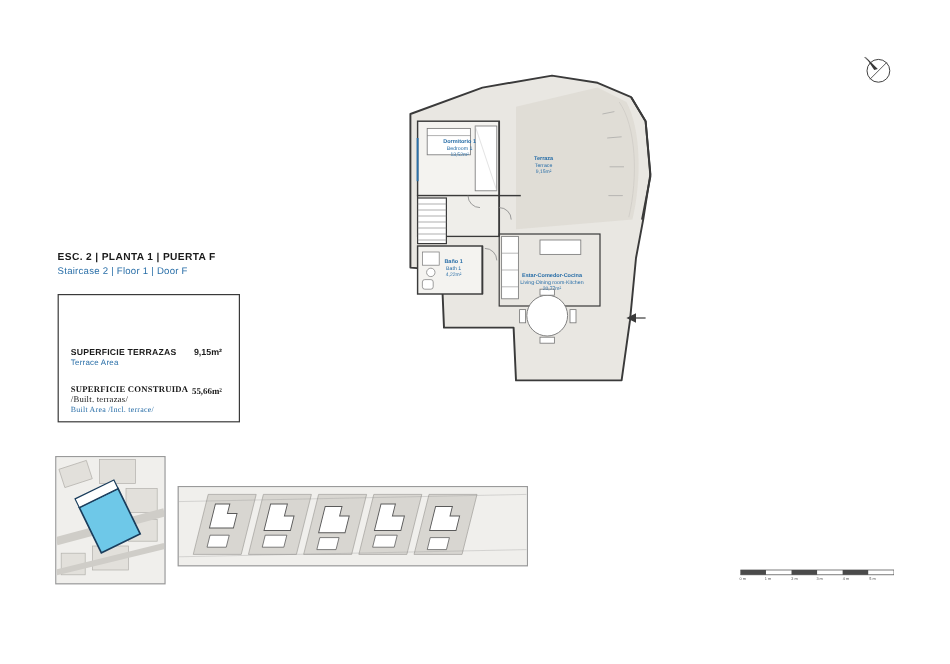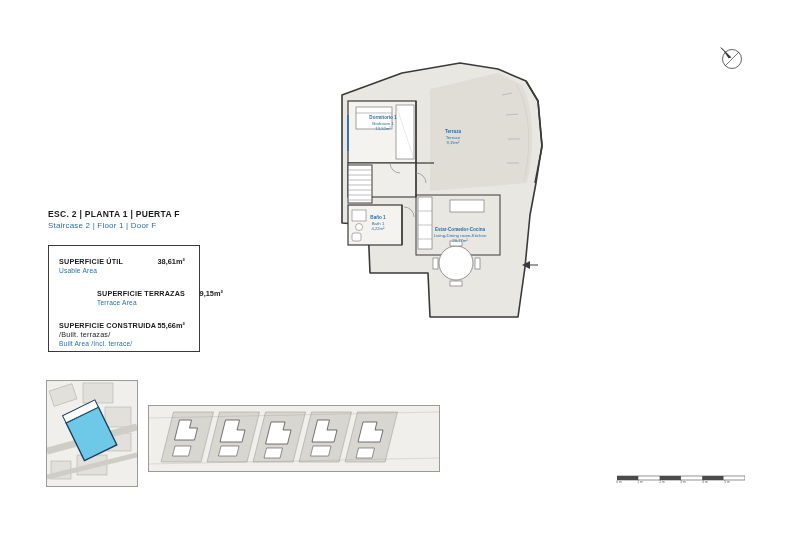--- a/index.html
+++ b/index.html
@@ -52,33 +52,28 @@
 
 <div class="root">
 
   <div class="title-block">
     <div class="title-main">ESC. 2 | PLANTA 1 | PUERTA F</div>
     <div class="title-sub">Staircase 2 | Floor 1 | Door F</div>
   </div>
 
   <div class="area-box">
 
-    <div class="area-row" style="top:11px;">
-      <div class="area-label">SUPERFICIE ÚTIL</div>
-      <div class="area-sub">Usable Area</div>
-      <div class="area-val" style="top:0;">38,61m²</div>
-    </div>
-
-    <div class="area-row" style="top:43px;margin-left:38px;">
+
+    <div class="area-row" style="top:43px;">
       <div class="area-label">SUPERFICIE TERRAZAS</div>
       <div class="area-sub">Terrace Area</div>
       <div class="area-val" style="top:0;">9,15m²</div>
     </div>
 
-    <div class="area-row" style="top:75px;">
+    <div class="area-row" style="top:75px;font-family:Liberation Serif, serif;">
       <div class="area-label">SUPERFICIE CONSTRUIDA</div>
       <div class="area-label2">/Built. terrazas/</div>
       <div class="area-sub">Built Area /Incl. terrace/</div>
       <div class="area-val" style="top:0;">55,66m²</div>
     </div>
   </div>
 
   <div class="compass">
     <svg width="30" height="30" viewBox="0 0 30 30">
       <circle cx="17" cy="17" r="9.5" fill="none" stroke="#3a3a3a" stroke-width="0.8"></circle>

